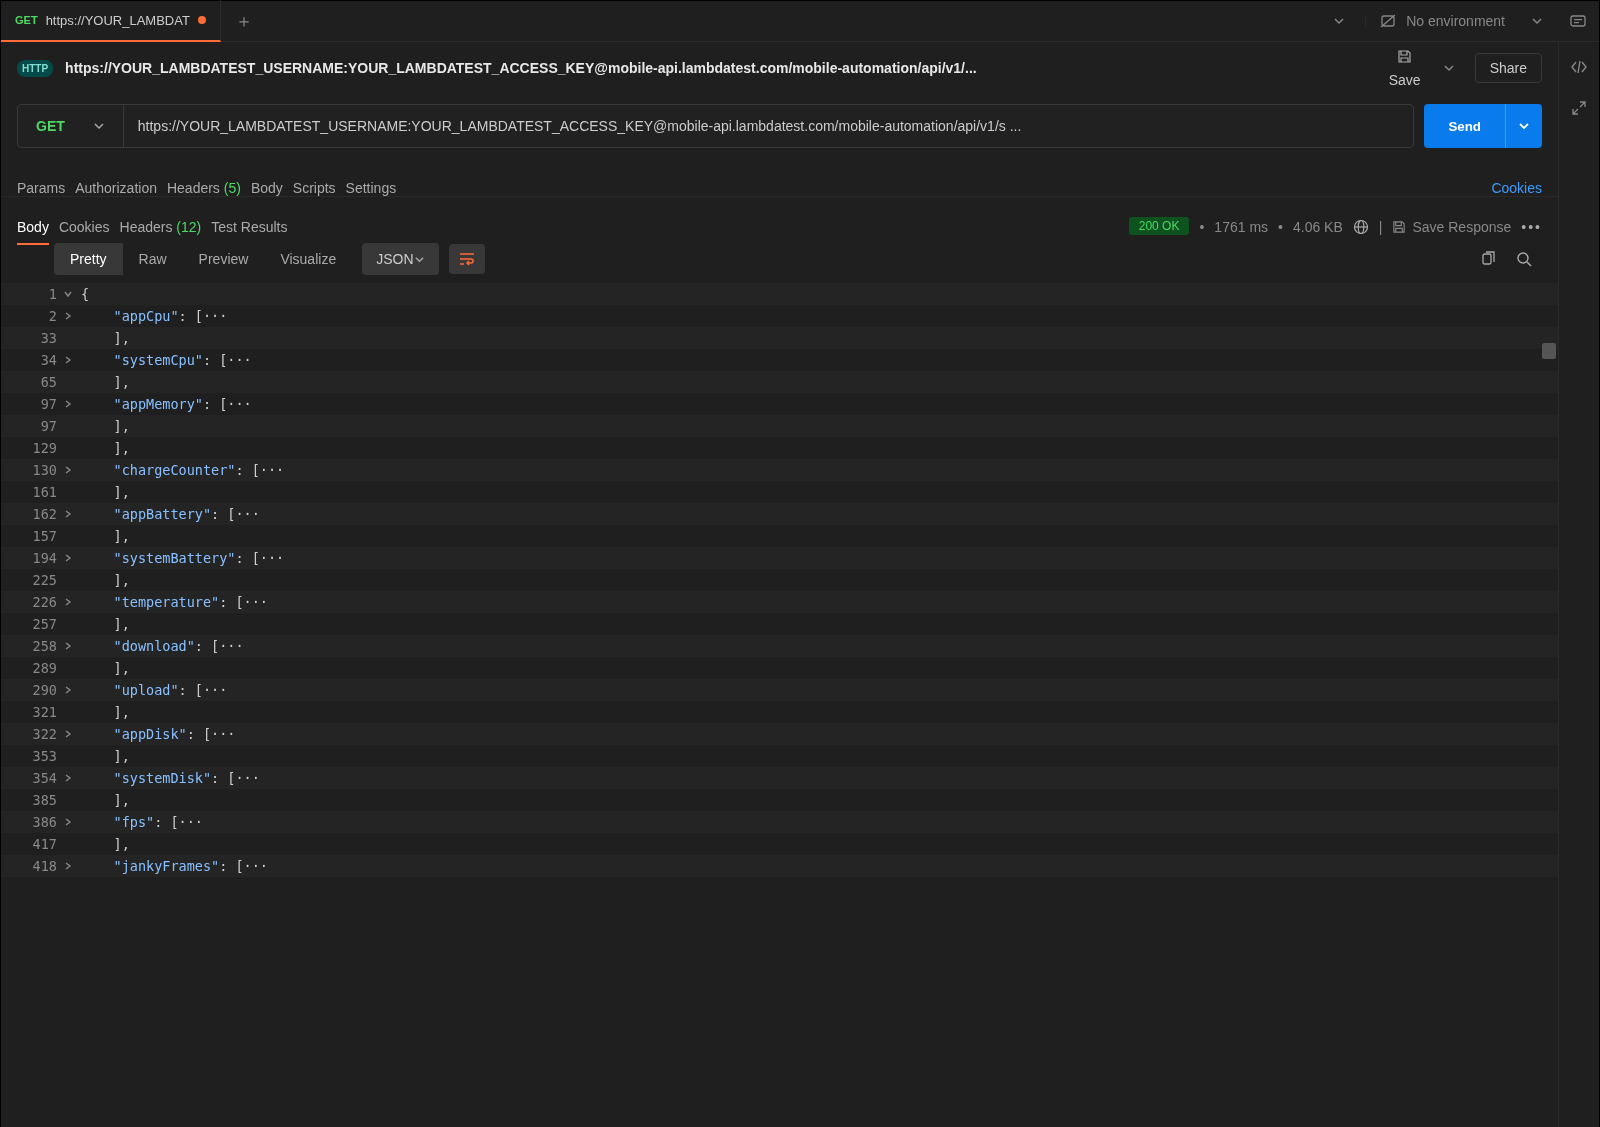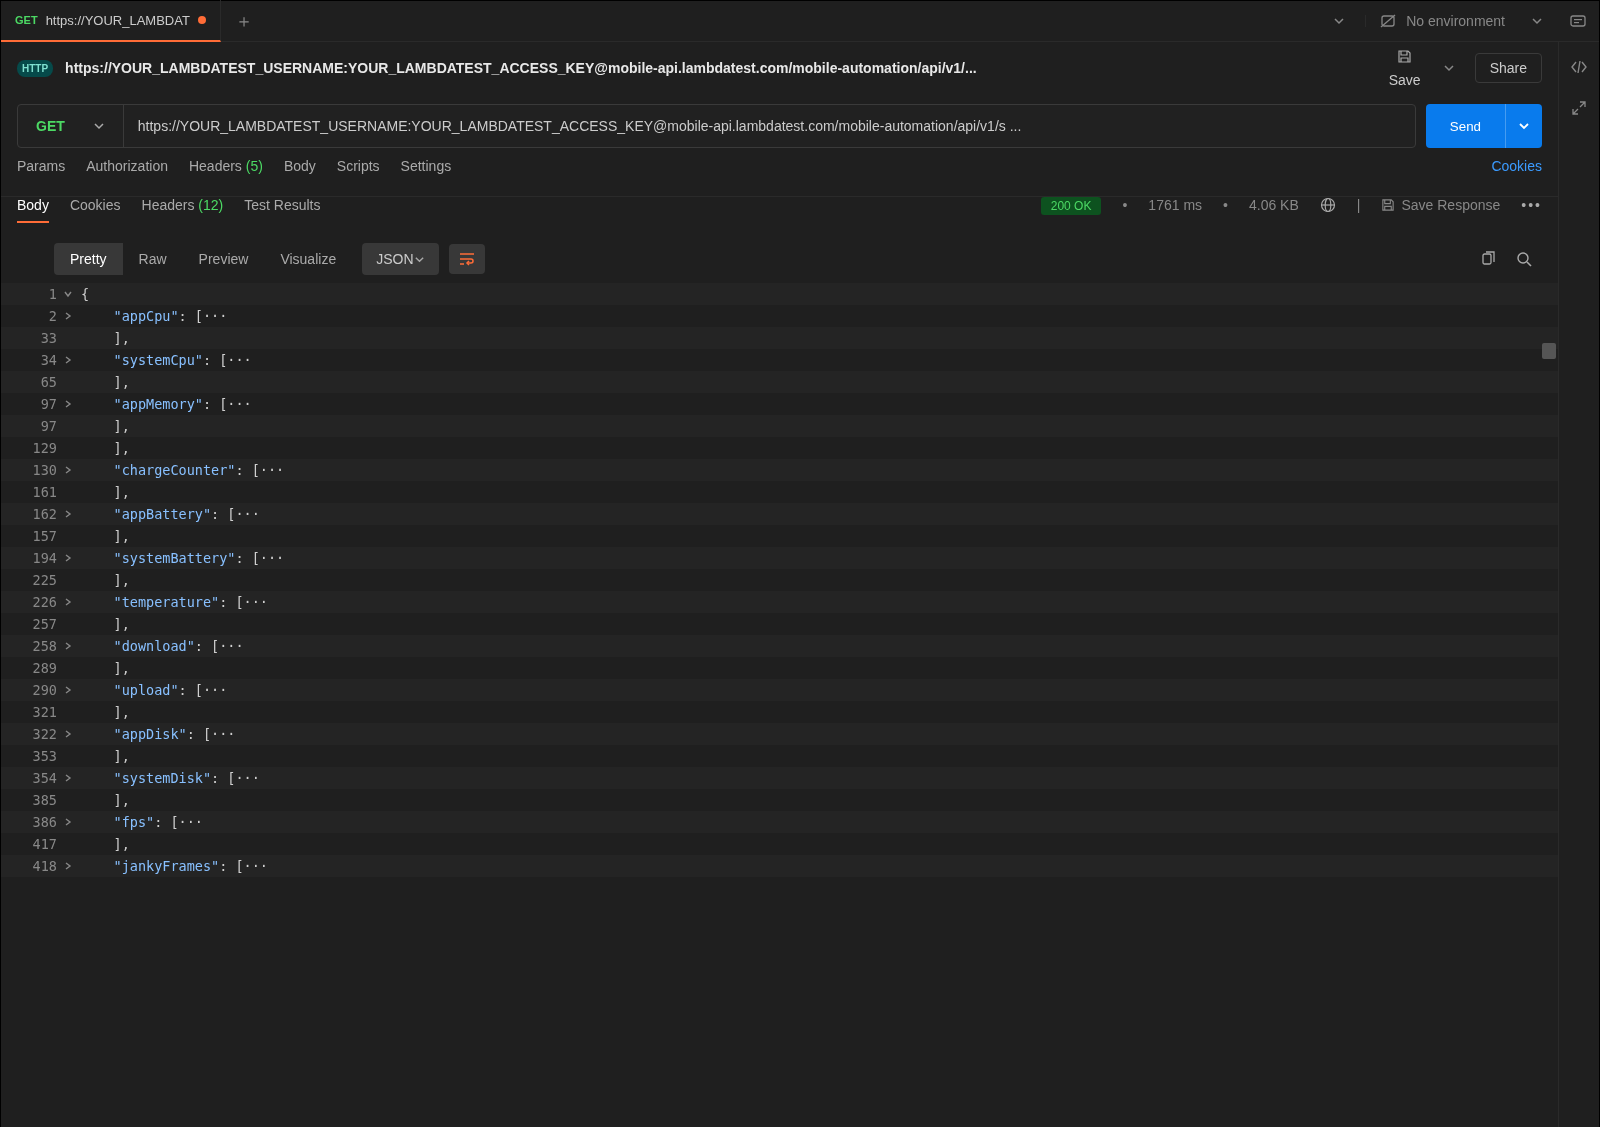--- a/index.html
+++ b/index.html
@@ -161,38 +161,38 @@
   overflow: hidden;
   text-overflow: ellipsis;
 }
 .send-group { display:flex; }
 .send-btn {
   background: #097bed;
   color: #fff;
   border:none;
   border-radius: 4px 0 0 4px;
   padding: 12px 24px;
-  font-weight: 400;
+  font-weight: 700;
   cursor: pointer;
 }
 .send-chev {
   background: #097bed;
   color: #fff;
   border:none;
   border-left: 1px solid rgba(255,255,255,.25);
   border-radius: 0 4px 4px 0;
   padding: 0 12px;
   cursor: pointer;
 }
 
 .req-tabs, .resp-tabs {
   display:flex;
-  align-items:flex-start;
+  align-items:flex-end;
   padding: 0 16px;
-  gap: 21px;
+  gap: 10px;
   height: 38px;
   color: #aaa;
 }
 .req-tabs .t, .resp-tabs .t { cursor:pointer; }
 .resp-tabs { border-top:1px solid #2a2a2a; }
 .link-blue { color: #3b9bff; cursor:pointer;}
 .cnt-green { color:#4cd964; }
 .req-tabs .spacer, .resp-tabs .spacer { flex:1; }
 .active-underline {
   color: #fff;

